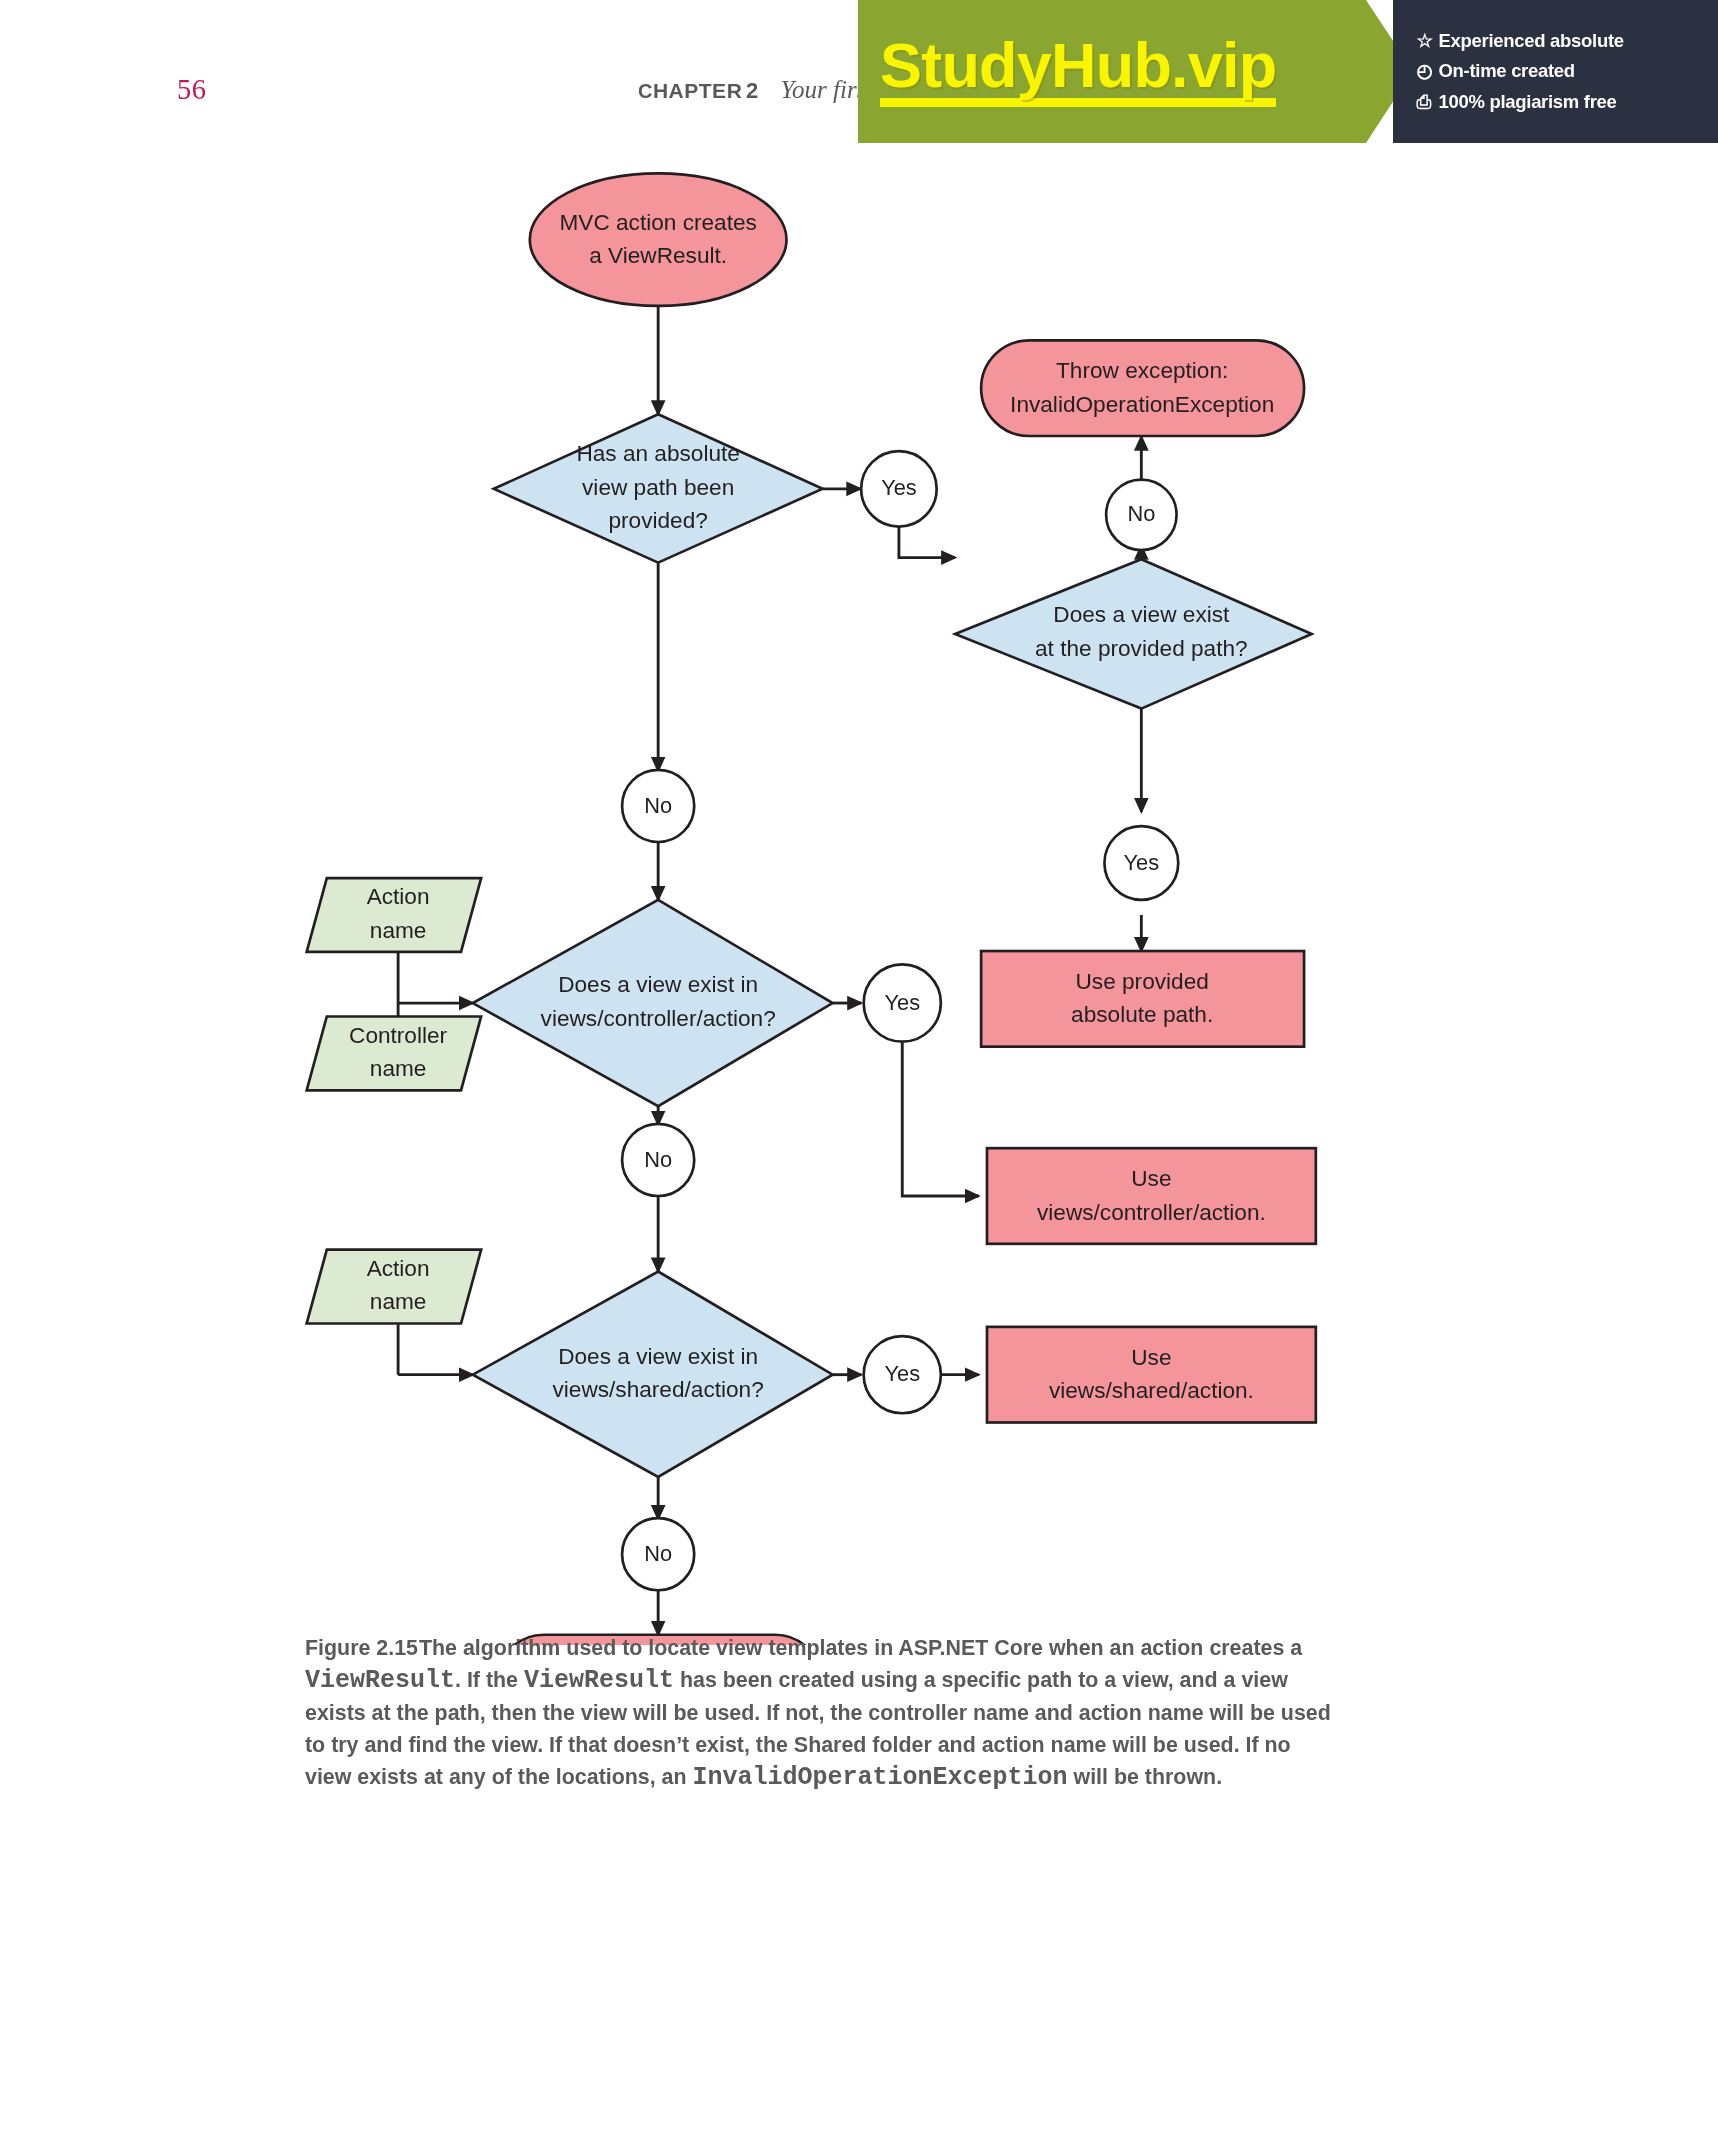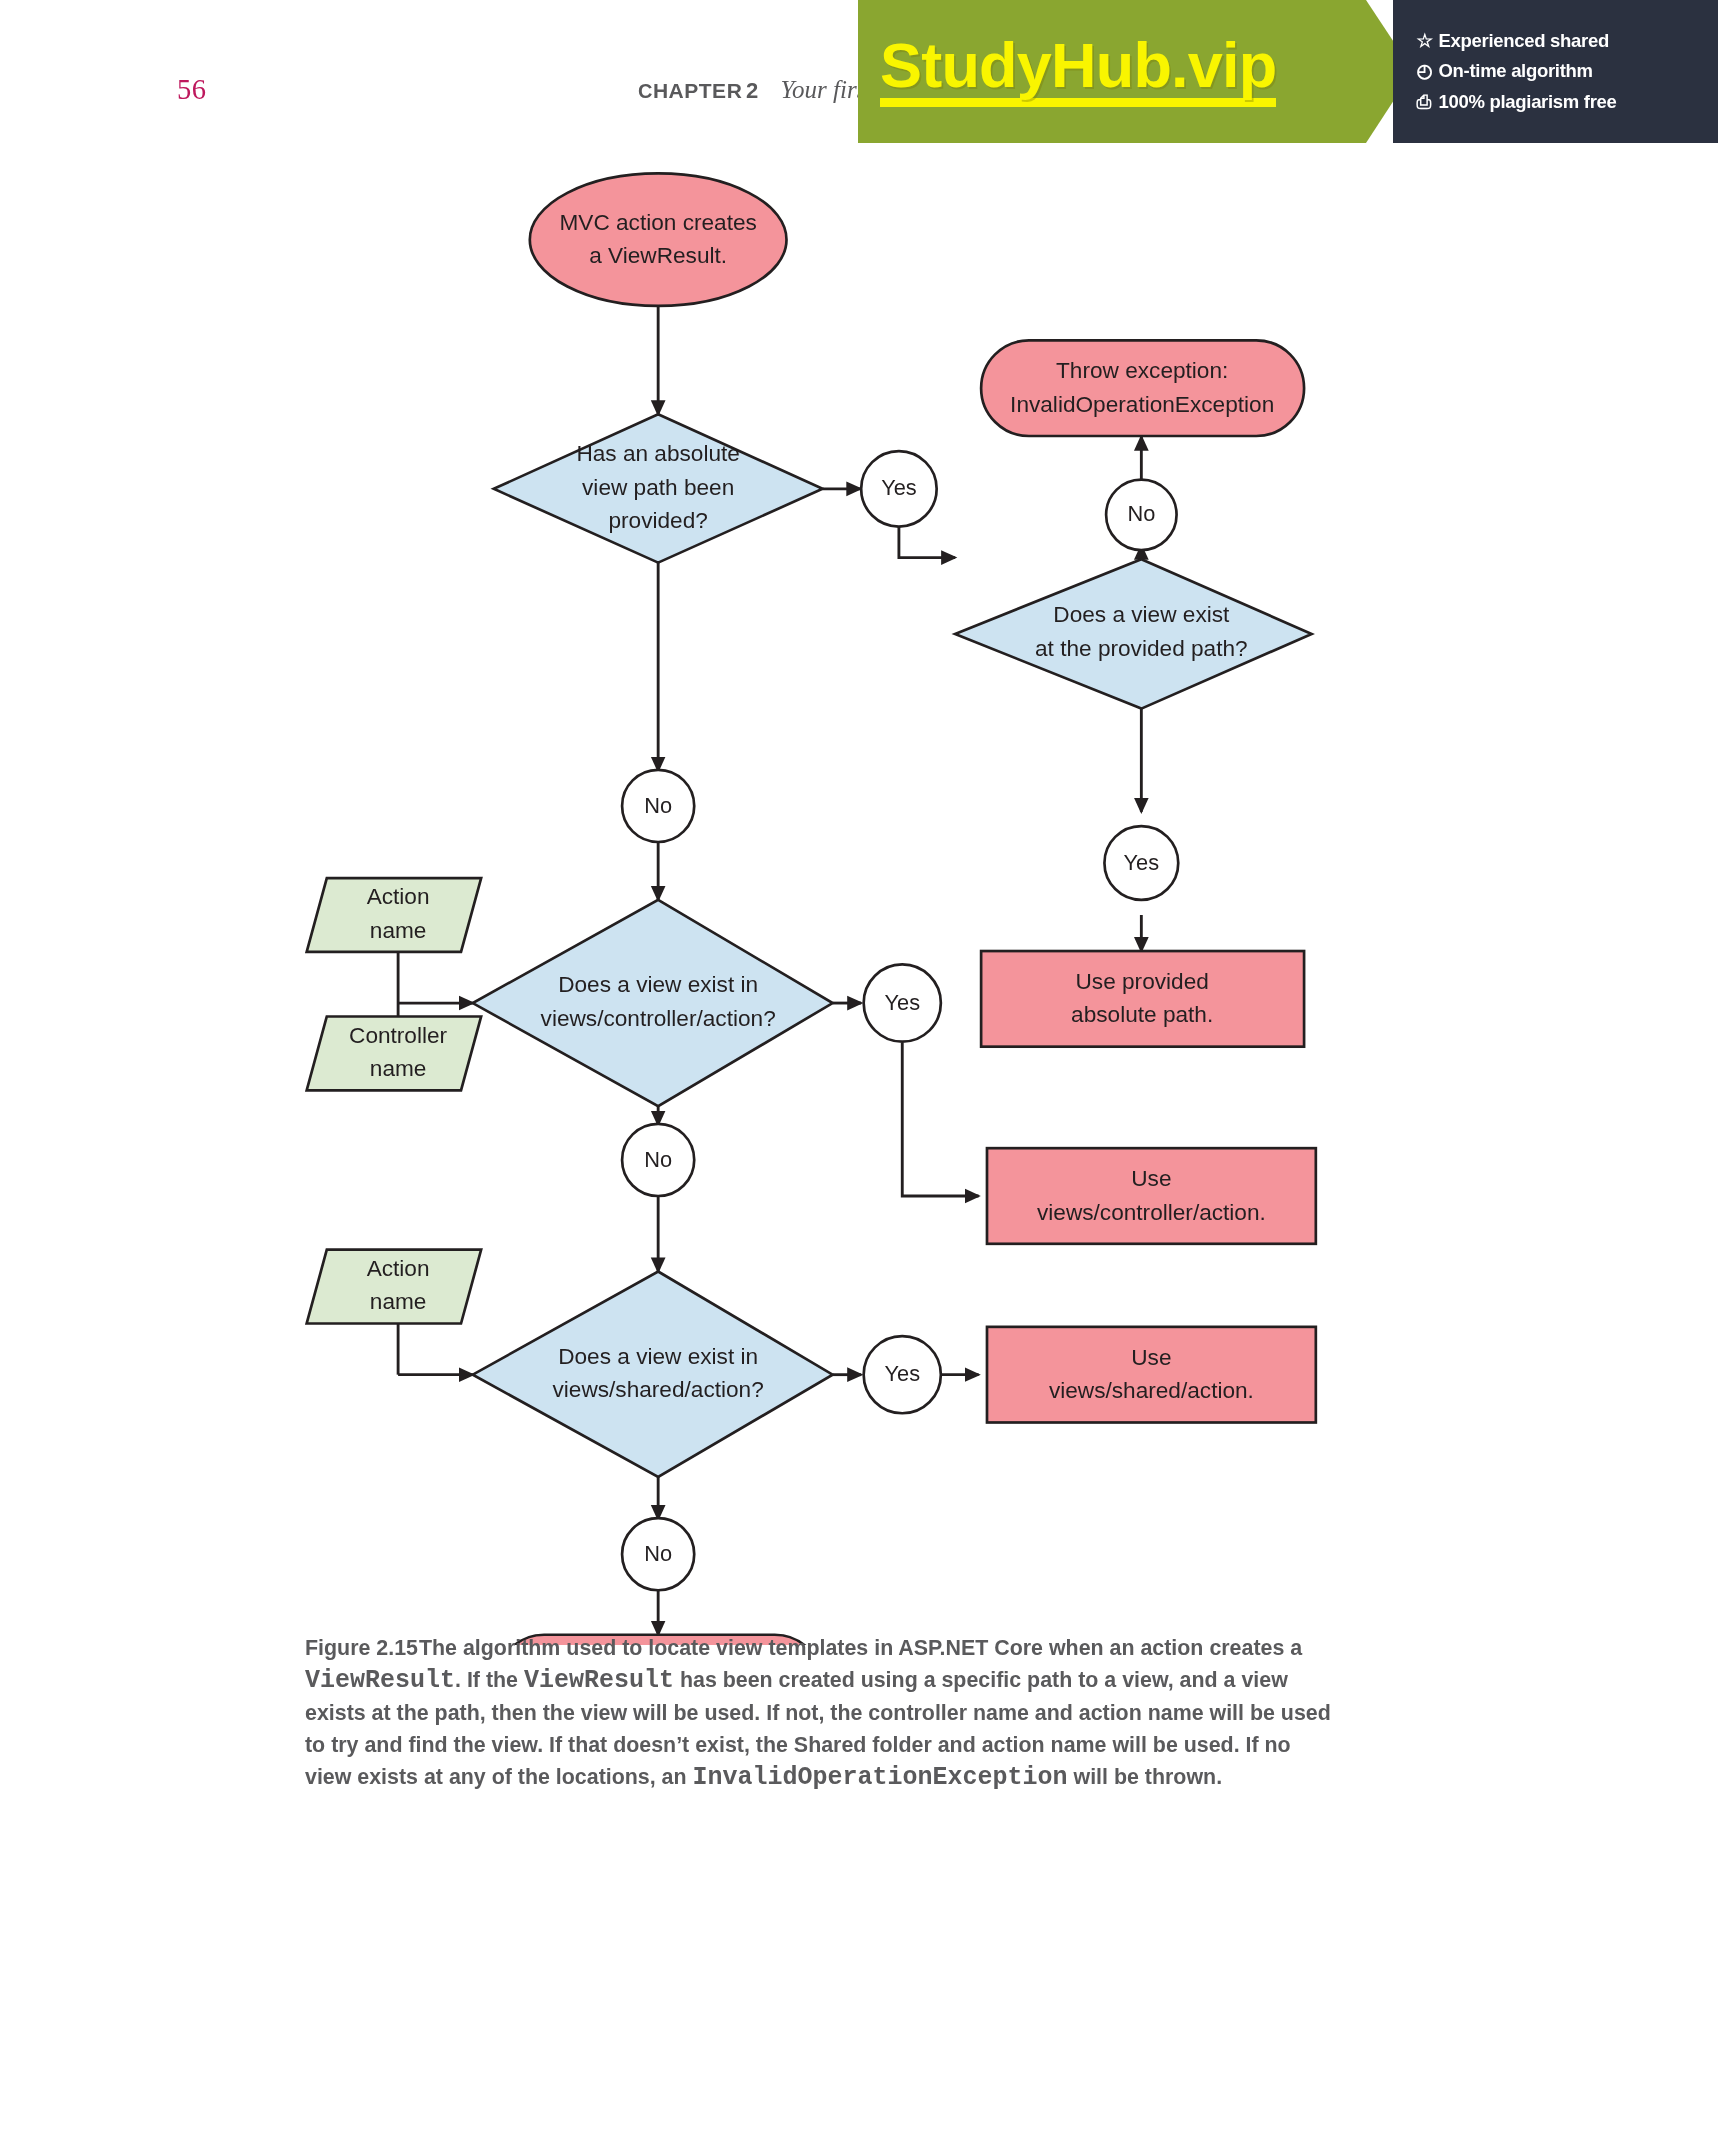--- a/index.html
+++ b/index.html
@@ -188,25 +188,25 @@
   </div>
 </div>
 
 <div id="watermark">
   <div id="wm-green">
     <div id="wm-brand">StudyHub.vip</div>
   </div>
   <div id="wm-dark">
     <div class="wm-line">
       <span class="wm-ico">☆</span>
-      <span>Experienced shared</span>
+      <span>Experienced absolute</span>
     </div>
     <div class="wm-line">
       <span class="wm-ico">◴</span>
-      <span>On-time algorithm</span>
+      <span>On-time created</span>
     </div>
     <div class="wm-line">
       <span class="wm-ico">⎙</span>
       <span>100% plagiarism free</span>
     </div>
   </div>
 </div>
 
 <div id="figure-area">
 <svg id="flow-svg" width="1718" height="1502" viewBox="0 0 2048 1790" xmlns="http://www.w3.org/2000/svg">

